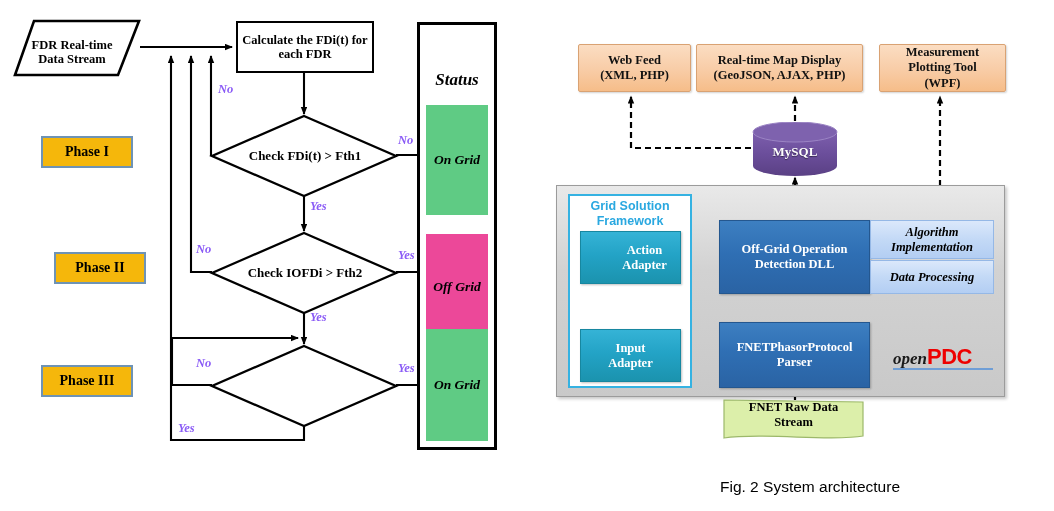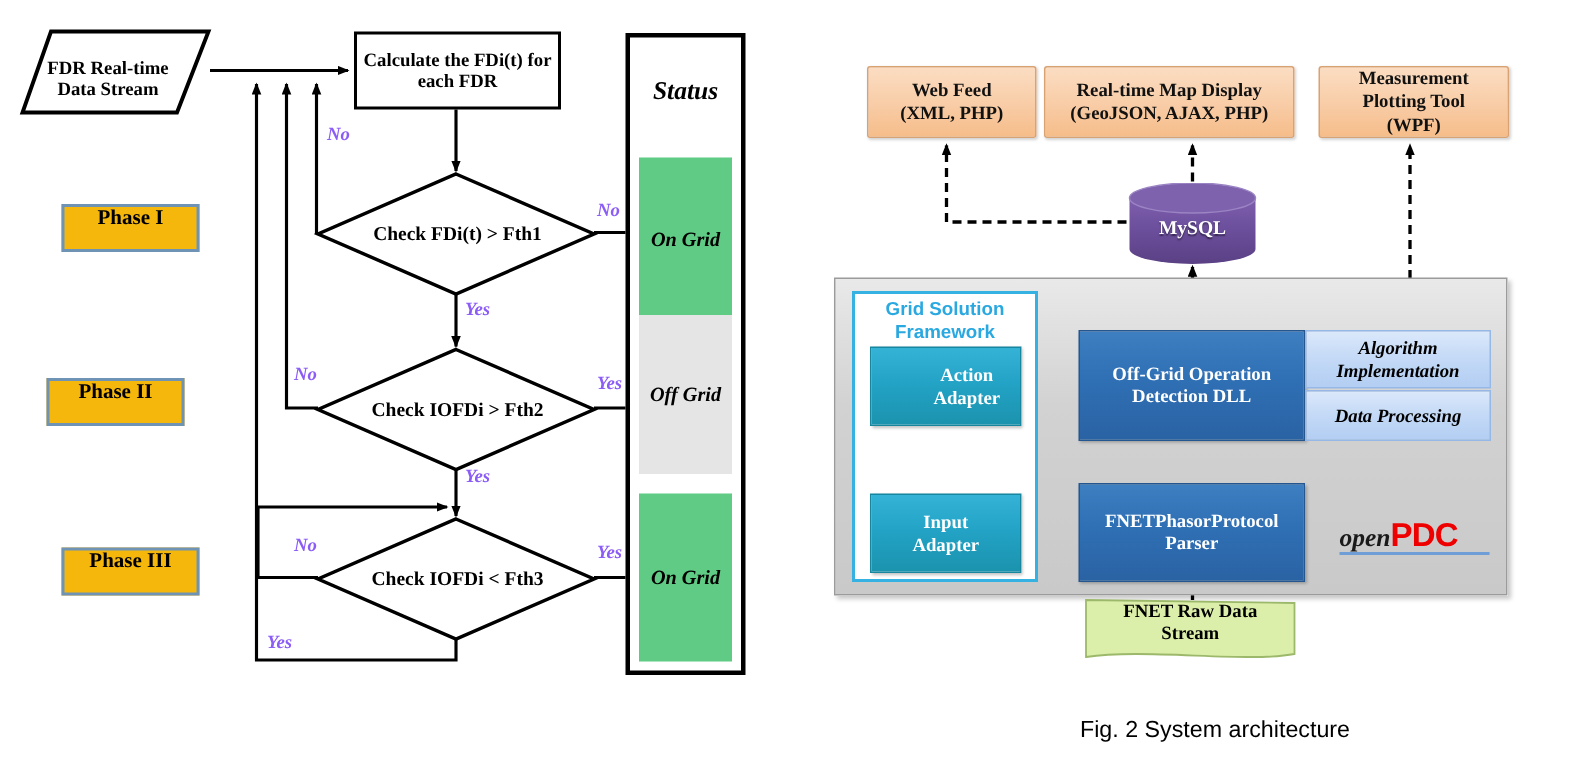--- a/index.html
+++ b/index.html
@@ -7,27 +7,27 @@
        font-family:"Liberation Serif",serif;}
   #canvas{position:absolute;left:0;top:0;width:1054px;height:511px;}
   .abs{position:absolute;box-sizing:border-box;}
 
   
   .fc-text{font-family:"Liberation Serif",serif;font-weight:bold;color:#000;
            text-align:center;line-height:1.12;}
   .branch-lab{font-family:"Liberation Serif",serif;font-style:italic;font-weight:bold;
               color:#8b5cf6;font-size:12.5px;}
   .phase-box{background:#F5B70B;border:2px solid #6e93b5;display:flex;
-             justify-content:center;
+             align-items:center;justify-content:center;
              font-family:"Liberation Serif",serif;font-weight:bold;font-size:14px;color:#000;}
   .proc-box{background:#fff;border:2.5px solid #000;display:flex;align-items:center;
             justify-content:center;font-size:13px;}
   .status-frame{background:#fff;border:3px solid #000;}
   .status-title{font-family:"Liberation Serif",serif;font-weight:bold;font-style:italic;
-                font-size:17px;color:#000;text-align:center;}
+                font-size:17px;color:#000;text-align:center;margin-top:19px;}
   .status-cell{display:flex;align-items:center;justify-content:center;
                font-family:"Liberation Serif",serif;font-weight:bold;font-style:italic;
                font-size:13.5px;color:#000;}
   .diamond-label{font-family:"Liberation Serif",serif;font-weight:bold;font-size:13px;
                  color:#000;text-align:center;}
 
   
   .orange-box{border:1px solid #d9a273;border-radius:2px;
               background:linear-gradient(180deg,#fbddc2 0%,#f8cca6 55%,#f6bd89 100%);
               display:flex;align-items:center;justify-content:center;text-align:center;
@@ -118,49 +118,48 @@
   <div class="abs diamond-label" style="left:220px;top:148px;width:170px;">Check FDi(t) &gt; Fth1</div>
 
   <svg class="abs" style="left:209px;top:230px;width:190px;height:86px;" viewBox="0 0 190 86">
     <polygon points="95,3 187,43 95,83 3,43" fill="#fff" stroke="#000" stroke-width="2.3"></polygon>
   </svg>
   <div class="abs diamond-label" style="left:220px;top:265px;width:170px;">Check IOFDi &gt; Fth2</div>
 
   <svg class="abs" style="left:209px;top:343px;width:190px;height:86px;" viewBox="0 0 190 86">
     <polygon points="95,3 187,43 95,83 3,43" fill="#fff" stroke="#000" stroke-width="2.3"></polygon>
   </svg>
-  <div class="abs diamond-label" style="left:220px;top:378px;width:170px;">Check IOFDi &lt; Fth3</div>
 
   <div class="abs branch-lab" style="left:218px;top:82px;">No</div>
   <div class="abs branch-lab" style="left:398px;top:133px;">No</div>
   <div class="abs branch-lab" style="left:310px;top:199px;">Yes</div>
   <div class="abs branch-lab" style="left:196px;top:242px;">No</div>
   <div class="abs branch-lab" style="left:398px;top:248px;">Yes</div>
   <div class="abs branch-lab" style="left:310px;top:310px;">Yes</div>
   <div class="abs branch-lab" style="left:196px;top:356px;">No</div>
   <div class="abs branch-lab" style="left:398px;top:361px;">Yes</div>
   <div class="abs branch-lab" style="left:178px;top:421px;">Yes</div>
 
   <div class="abs phase-box" style="left:41px;top:136px;width:92px;height:32px;">
     <span>Phase I</span>
   </div>
-  <div class="abs phase-box" style="left:31px;top:252px;width:92px;height:32px;">
+  <div class="abs phase-box" style="left:54px;top:252px;width:92px;height:32px;">
     <span>Phase II</span>
   </div>
   <div class="abs phase-box" style="left:41px;top:365px;width:92px;height:32px;">
     <span>Phase III</span>
   </div>
 
   <div class="abs status-frame" style="left:417px;top:22px;width:80px;height:428px;"></div>
   <div class="abs status-title" style="left:417px;top:51px;width:80px;">Status</div>
 
   <div class="abs status-cell" style="left:426px;top:105px;width:62px;height:110px;background:#5FCB84;">
     <span>On Grid</span>
   </div>
-  <div class="abs status-cell" style="left:426px;top:210px;width:62px;height:106px;background:#e5e5e5;">
+  <div class="abs status-cell" style="left:426px;top:234px;width:62px;height:106px;background:#ec4899;">
     <span>Off Grid</span>
   </div>
   <div class="abs status-cell" style="left:426px;top:329px;width:62px;height:112px;background:#5FCB84;">
     <span>On Grid</span>
   </div>
 
   <svg class="abs" style="left:527px;top:0;width:527px;height:470px;" viewBox="0 0 527 470">
     <defs>
       <marker id="ah2" markerWidth="9" markerHeight="9" refX="6.5" refY="3.2" orient="auto" markerUnits="userSpaceOnUse">
         <path d="M0,0 L8,3.2 L0,6.4 z" fill="#000"></path>

